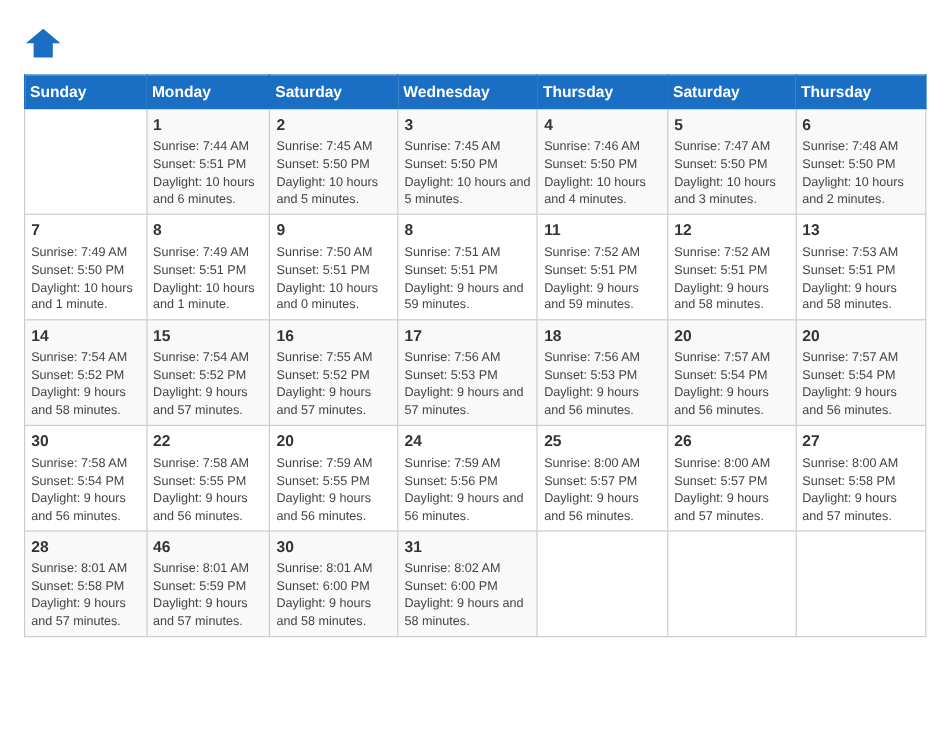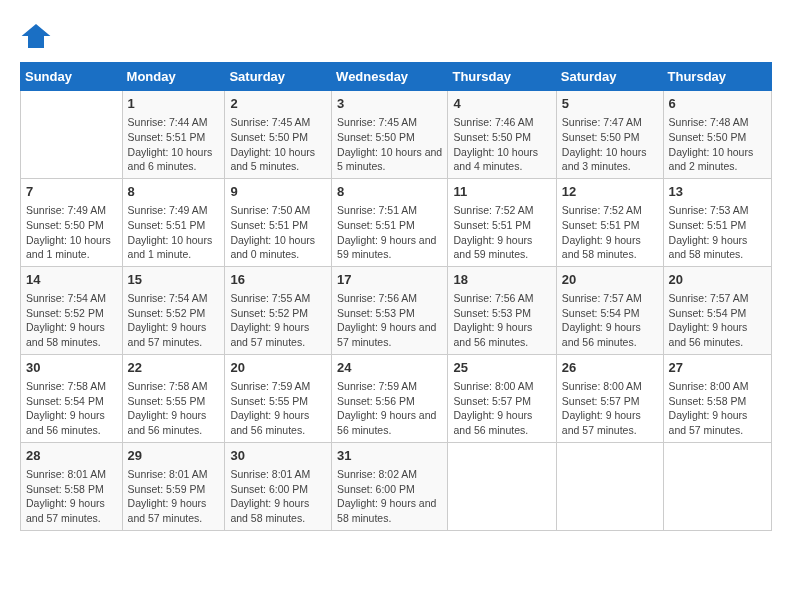--- a/index.html
+++ b/index.html
@@ -244,21 +244,21 @@
           <span class="day-number">27</span>
           <div class="day-info">Sunrise: 8:00 AM<br>Sunset: 5:58 PM<br>Daylight: 9 hours and 57 minutes.</div>
         </td>
       </tr>
       <tr>
         <td>
           <span class="day-number">28</span>
           <div class="day-info">Sunrise: 8:01 AM<br>Sunset: 5:58 PM<br>Daylight: 9 hours and 57 minutes.</div>
         </td>
         <td>
-          <span class="day-number">29</span>
+          <span class="day-number">46</span>
           <div class="day-info">Sunrise: 8:01 AM<br>Sunset: 5:59 PM<br>Daylight: 9 hours and 57 minutes.</div>
         </td>
         <td>
           <span class="day-number">30</span>
           <div class="day-info">Sunrise: 8:01 AM<br>Sunset: 6:00 PM<br>Daylight: 9 hours and 58 minutes.</div>
         </td>
         <td>
           <span class="day-number">31</span>
           <div class="day-info">Sunrise: 8:02 AM<br>Sunset: 6:00 PM<br>Daylight: 9 hours and 58 minutes.</div>
         </td>

